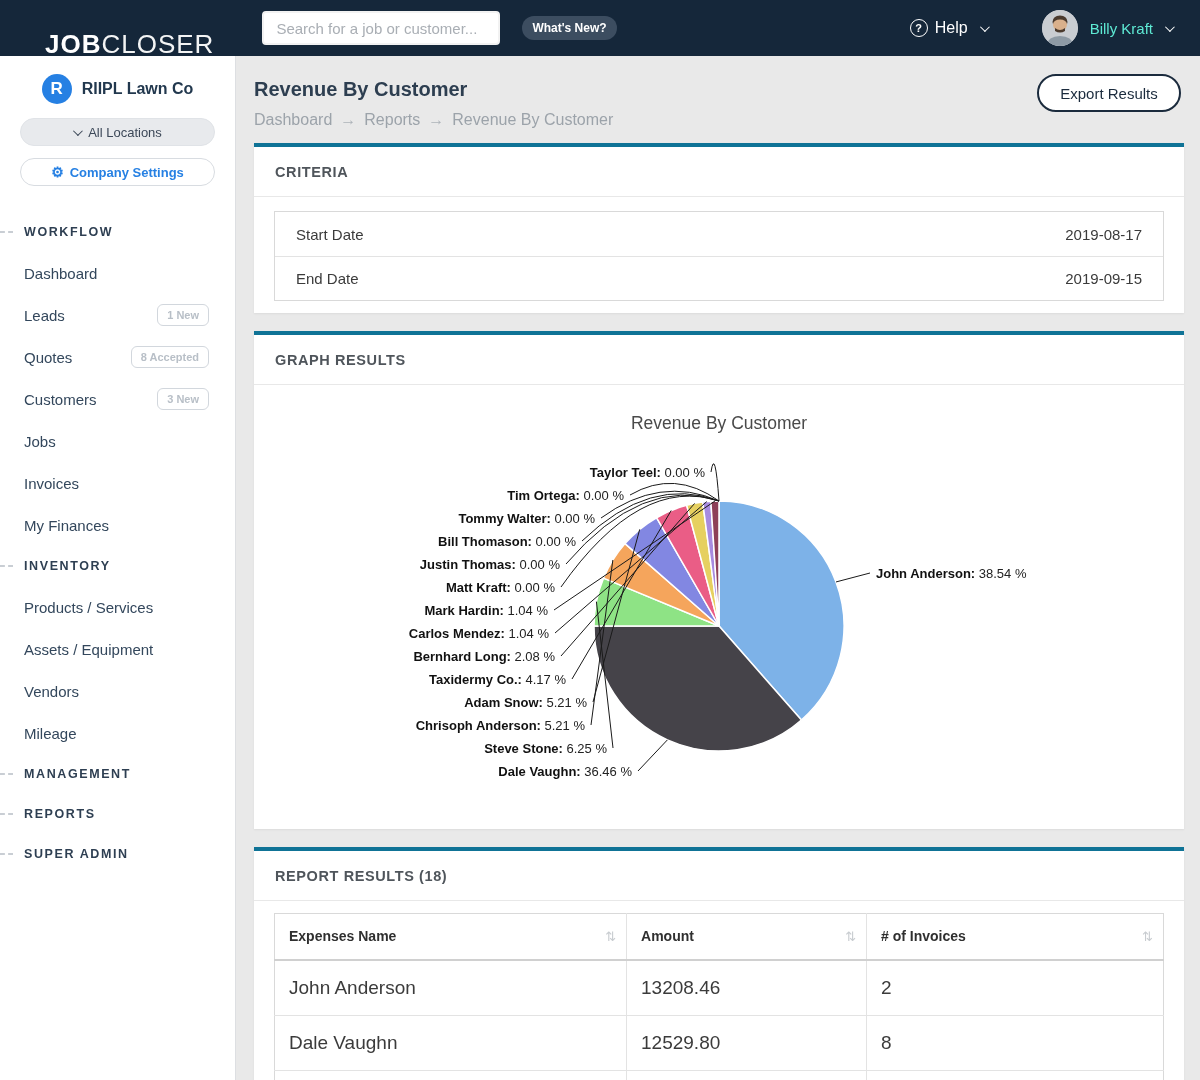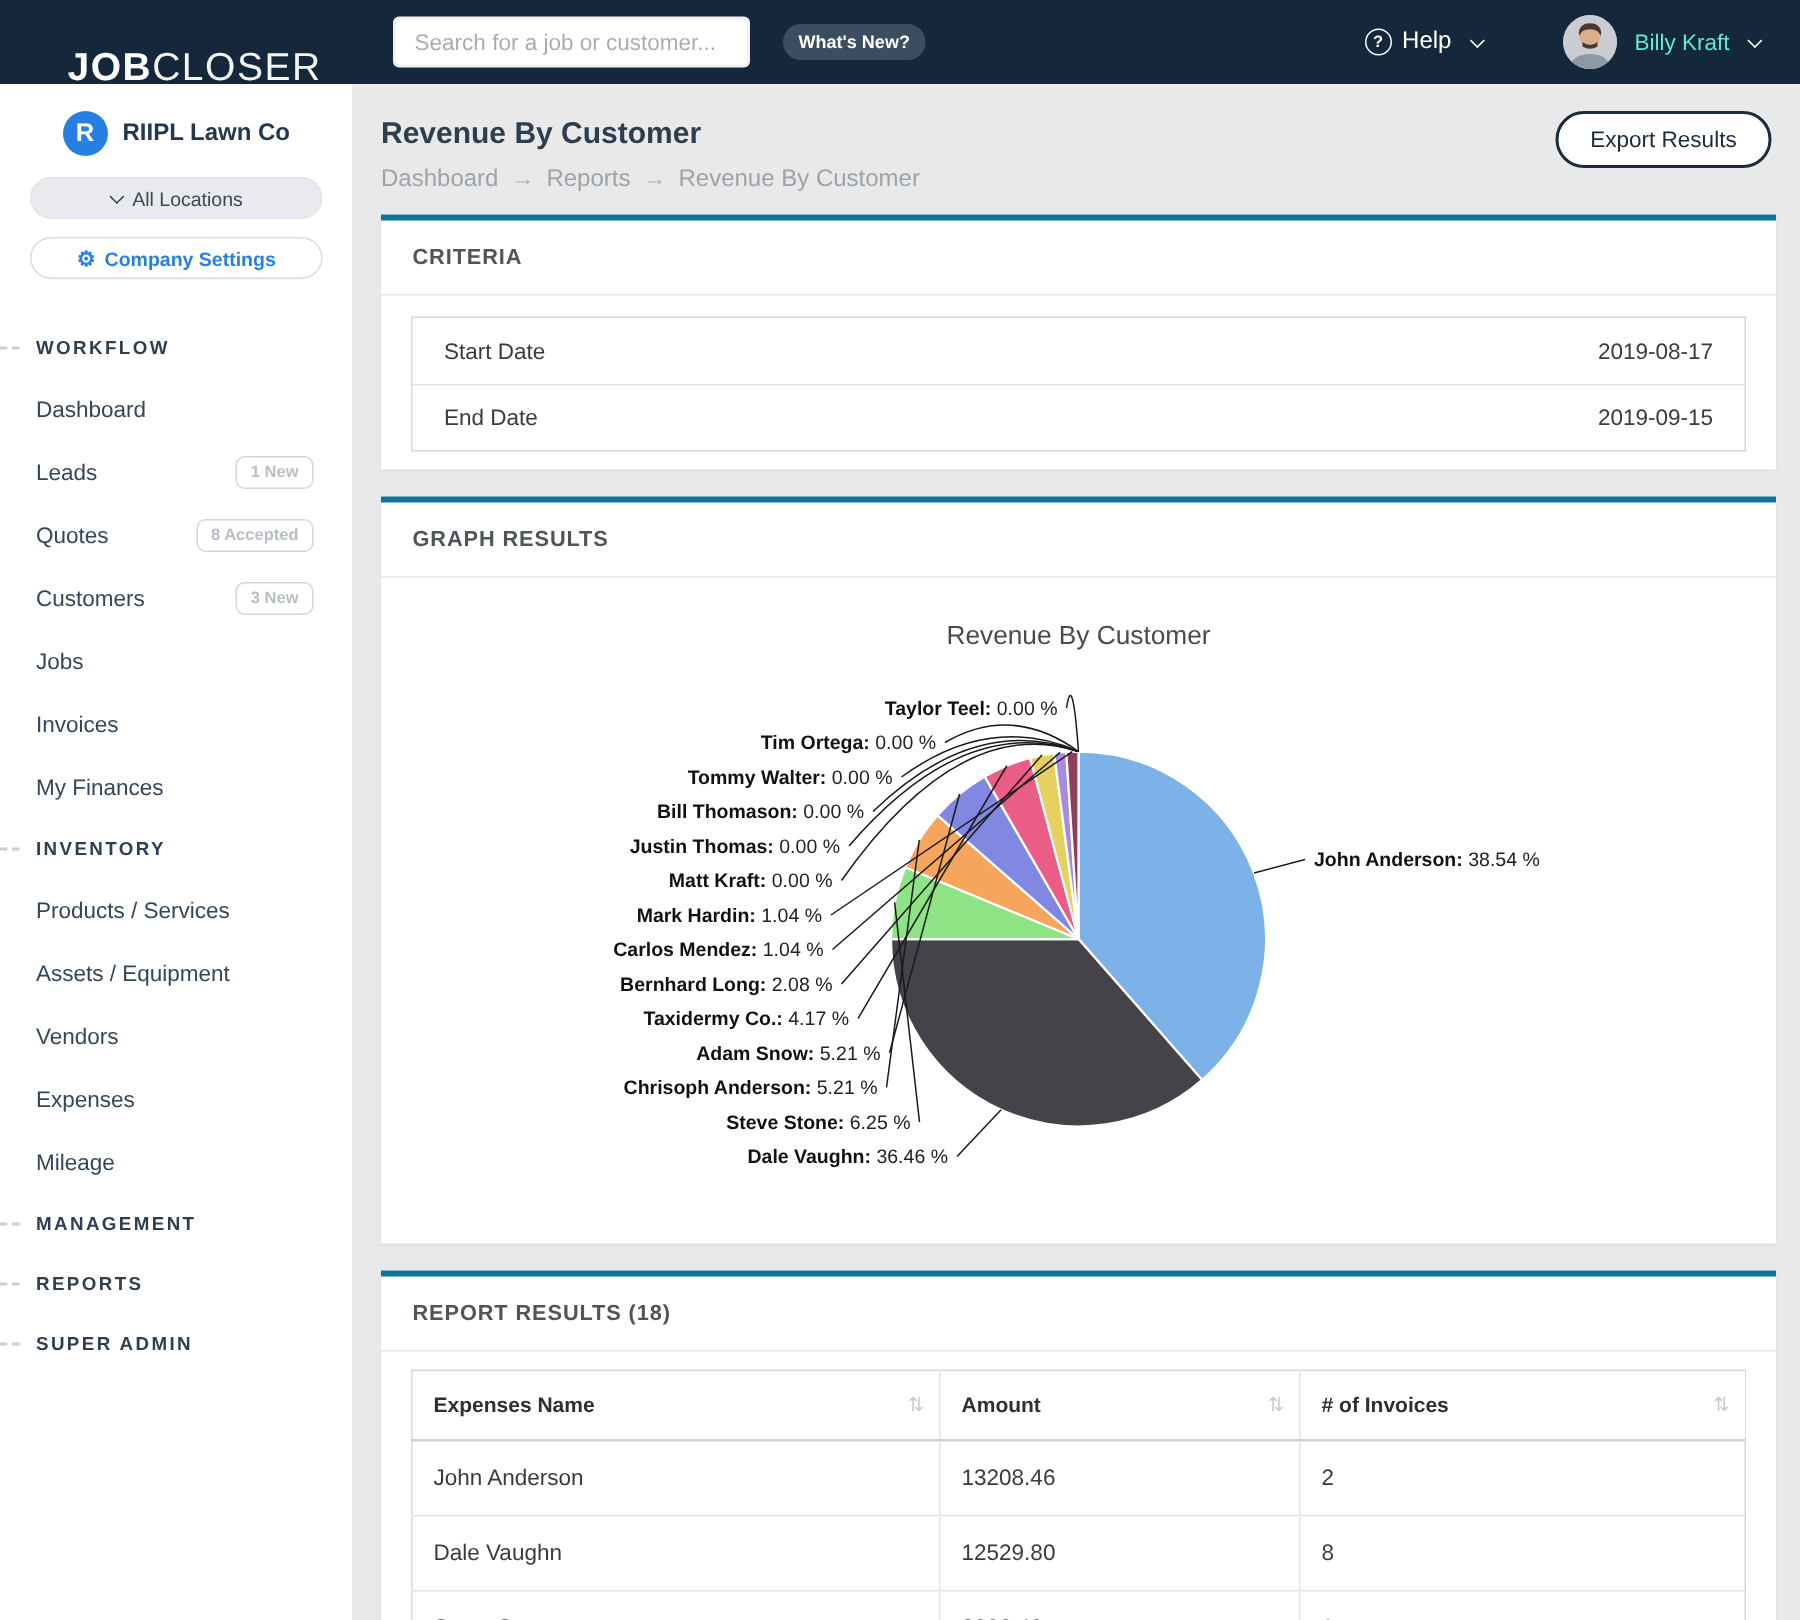--- a/index.html
+++ b/index.html
@@ -90,21 +90,21 @@
     transform:translateY(-50%); }
   .pie-label b { color:#111; }
 
   
   .panel-report { height:400px; }
   .report-body { padding:12px 20px; }
   table.report { width:100%; border-collapse:collapse; border:1px solid #D9D9D9; }
   table.report th { height:46px; text-align:left; font-size:14px; color:#2F2F2F;
     padding:0 14px; border-bottom:2px solid #D0D0D0; border-right:1px solid #E3E3E3;
     font-weight:bold; position:relative; background:#fff; }
-  table.report td { height:45px; font-size:15px; color:#3B3B3B; padding:16px 14px;
+  table.report td { height:45px; font-size:19px; color:#3B3B3B; padding:16px 14px;
     border-top:1px solid #E3E3E3; border-right:1px solid #E3E3E3; }
   table.report th:last-child, table.report td:last-child { border-right:none; }
   .sort-ico { position:absolute; right:10px; top:50%; transform:translateY(-50%);
     color:#C8CCD0; font-size:13px; font-weight:normal; cursor:pointer; }
 </style>
 </head>
 <body>
 
 <div class="navbar">
   <div class="logo"><b>JOB</b><span class="light">CLOSER</span></div>
@@ -177,23 +177,20 @@
         <span class="nav-header-label">INVENTORY</span>
       </div>
       <div class="nav-item">
         <span class="nav-item-label">Products / Services</span>
       </div>
       <div class="nav-item">
         <span class="nav-item-label">Assets / Equipment</span>
       </div>
       <div class="nav-item">
         <span class="nav-item-label">Vendors</span>
-      </div>
-      <div class="nav-item">
-        <span class="nav-item-label">Expenses</span>
       </div>
       <div class="nav-item">
         <span class="nav-item-label">Mileage</span>
       </div>
       <div class="nav-header">
         <span class="dashes"></span>
         <span class="nav-header-label">MANAGEMENT</span>
       </div>
       <div class="nav-header">
         <span class="dashes"></span>

